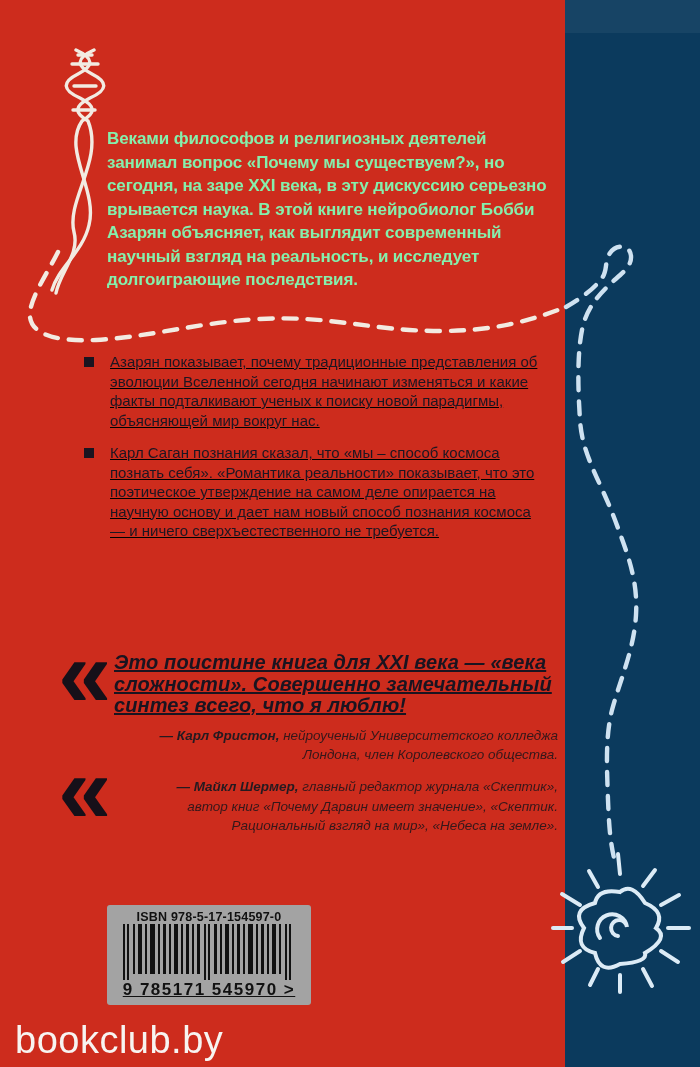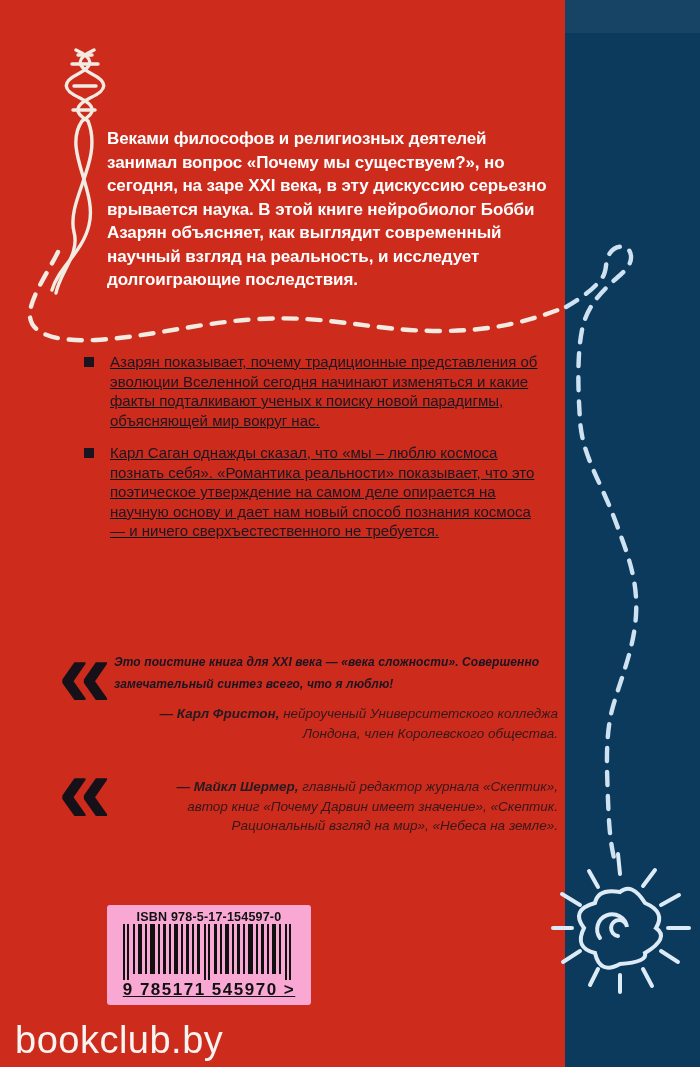--- a/index.html
+++ b/index.html
@@ -17,21 +17,21 @@
     background:#0b3a5d;
   }
   .blue-strip .top-sheen{
     position:absolute;top:0;left:0;right:0;height:33px;
     background:rgba(255,255,255,0.05);
   }
   svg.doodles{position:absolute;top:0;left:0;pointer-events:none;}
 
   .intro{
     position:absolute;left:107px;top:110px;width:452px;
-    color:#ffffff;font-weight:bold;font-size:17px;line-height:23.5px;
+    color:#86efac;font-weight:bold;font-size:17px;line-height:23.5px;
     letter-spacing:-0.1px;
   }
   .bullets{position:absolute;left:84px;top:352px;width:478px;}
   .bullet{display:flex;margin-bottom:13px;text-decoration:underline;}
   .bullet .sq{
     flex:0 0 10px;width:10px;height:10px;background:#1a1420;
     margin-top:5px;margin-right:16px;
   }
   .bullet .btxt{
     color:#1d1622;font-size:15px;line-height:19.5px;width:440px;
@@ -40,32 +40,32 @@
   .quote.q1{top:652px;}
   .quote.q2{top:768px;}
   .qmark{
     position:absolute;left:0;top:-26px;
     color:#161019;font-size:96px;font-weight:bold;line-height:96px;
     letter-spacing:-6px;
   }
   .qtext{
     margin:0 0 0 56px;width:442px;
     color:#1a1420;font-weight:bold;font-style:italic;
-    font-size:12px;line-height:21.5px;letter-spacing:0.1px;
+    font-size:20px;line-height:21.5px;letter-spacing:0.1px;text-decoration:underline;
   }
   .qattr{
     margin:9px 0 0 auto;width:420px;text-align:right;
     font-size:13.5px;line-height:19.5px;color:#241a20;font-style:italic;
   }
   .qattr .aname{font-weight:bold;}
   .qattr .arole{color:rgba(32,20,26,0.88);}
 
   .isbn-box{
     position:absolute;left:107px;top:905px;width:204px;height:100px;
-    background:#f9a8d4;border-radius:3px;
+    background:#a3a3a3;border-radius:3px;
     display:flex;flex-direction:column;align-items:center;
     padding-top:5px;box-sizing:border-box;
   }
   .isbn-label{
     font-size:12.5px;font-weight:bold;color:#111;letter-spacing:0.2px;
     line-height:14px;
   }
   .isbn-digits{
     font-size:17px;font-weight:bold;color:#111;letter-spacing:1.5px;
     line-height:18px;margin-top:1px;white-space:nowrap;text-decoration:underline;
@@ -119,21 +119,21 @@
 
   <p class="intro">Веками философов и религиозных деятелей занимал вопрос «Почему мы существуем?», но сегодня, на заре XXI века, в эту дискуссию серьезно врывается наука. В этой книге нейробиолог Бобби Азарян объясняет, как выглядит современный научный взгляд на реальность, и исследует долгоиграющие последствия.</p>
 
   <div class="bullets">
     <div class="bullet">
       <span class="sq"></span>
       <span class="btxt">Азарян показывает, почему традиционные представления об эволюции Вселенной сегодня начинают изменяться и какие факты подталкивают ученых к поиску новой парадигмы, объясняющей мир вокруг нас.</span>
     </div>
     <div class="bullet">
       <span class="sq"></span>
-      <span class="btxt">Карл Саган однажды сказал, что «мы – люблю космоса познать себя». «Романтика реальности» показывает, что это поэтическое утверждение на самом деле опирается на научную основу и дает нам новый способ познания космоса — и ничего сверхъестественного не требуется.</span>
+      <span class="btxt">Карл Саган познания сказал, что «мы – способ космоса познать себя». «Романтика реальности» показывает, что это поэтическое утверждение на самом деле опирается на научную основу и дает нам новый способ познания космоса — и ничего сверхъестественного не требуется.</span>
     </div>
   </div>
 
   <div class="quote q1">
     <span class="qmark">«</span>
     <p class="qtext">Это поистине книга для XXI века — «века сложности». Совершенно замечательный синтез всего, что я люблю!</p>
     <p class="qattr"><span class="aname">— Карл Фристон,</span> <span class="arole">нейроученый Университетского колледжа Лондона, член Королевского общества.</span></p>
   </div>
 
   <div class="quote q2">

